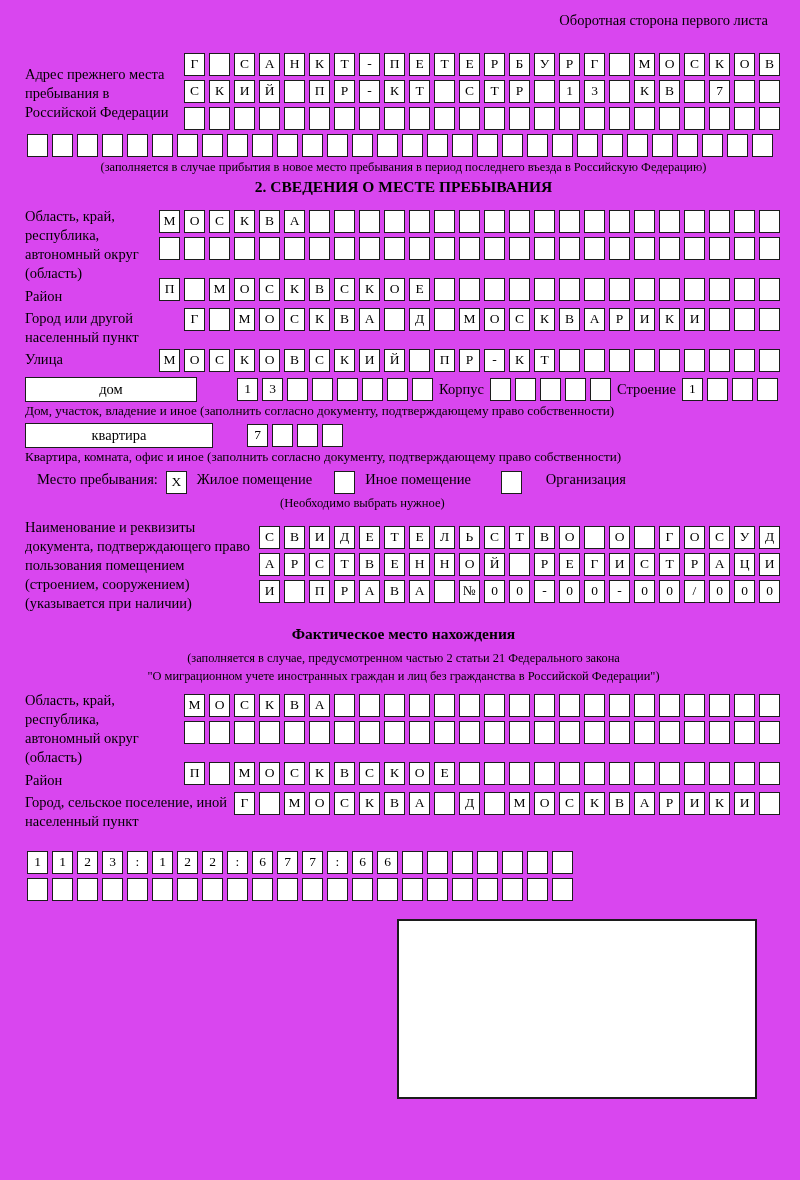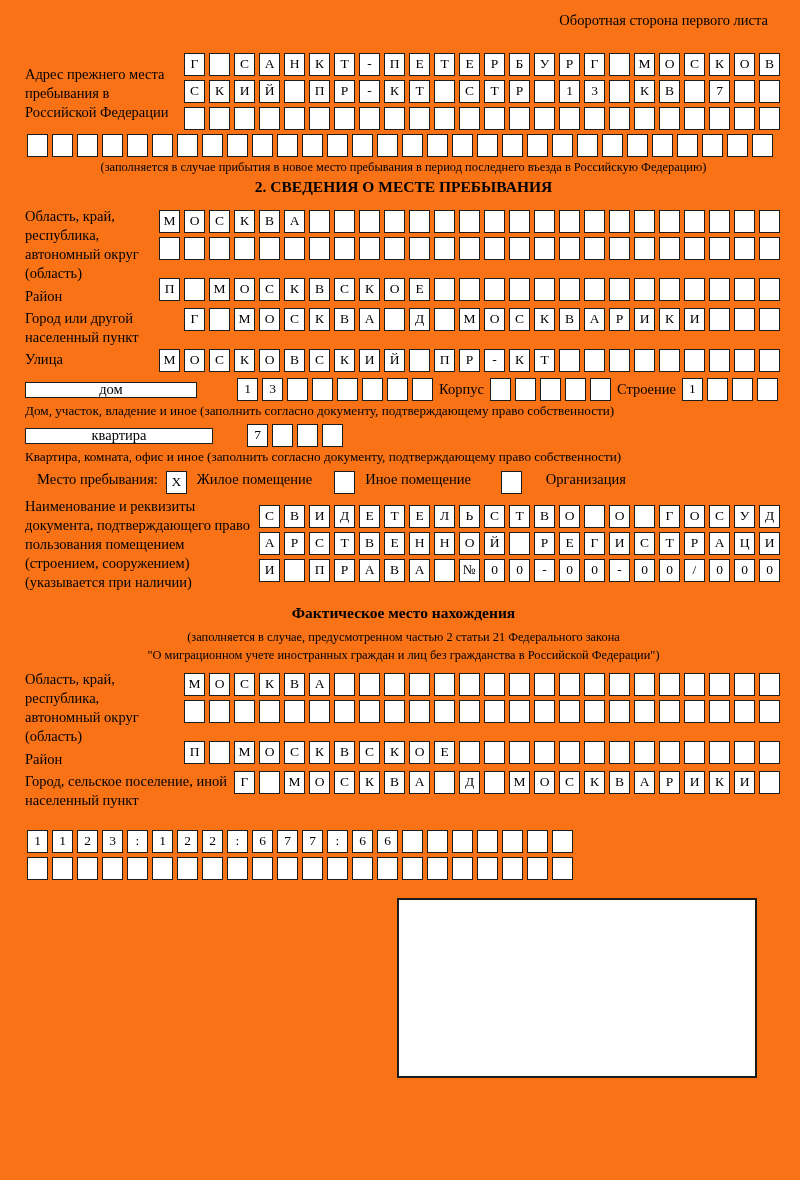--- a/index.html
+++ b/index.html
@@ -1,20 +1,20 @@
 <!DOCTYPE html>
 <html><head>
 <meta charset="utf-8">
 <title>Form</title>
 <style>
   html,body{margin:0;padding:0;background:#ffffff;}
   .page{
     width:800px;height:1180px;box-sizing:border-box;
     padding:12px 18px 0 25px;
-    font-family:"Liberation Serif", serif;color:#000;background:#f97316;overflow:hidden;
+    font-family:"Liberation Serif", serif;color:#000;background:#d946ef;overflow:hidden;
   }
   .hdr{text-align:right;font-size:14.5px;padding-right:14px;margin-bottom:22px;}
 
   .cells{display:flex;flex-wrap:nowrap;}
   .cell{
     box-sizing:border-box;flex:none;width:21px;height:23px;margin:2px;
     border:1.7px solid #1c1c1c;text-align:center;font-size:13.5px;line-height:19px;
     font-family:"Liberation Serif", serif;background:#fff;
   }
   .rows-col{display:flex;flex-direction:column;}
@@ -22,21 +22,21 @@
   .labels-col{flex:1;font-size:14.5px;line-height:19px;padding-top:3px;padding-right:4px;}
   .row{display:flex;align-items:flex-start;}
   .row .lbl{flex:1;font-size:14.5px;line-height:19px;padding-top:3px;padding-right:4px;}
 
   .sec-title{text-align:center;font-weight:bold;font-size:15.5px;margin:0 0 8px 0;}
   .note-c{font-size:12.4px;text-align:center;margin:1px 0 3px 0;}
   .note-l{font-size:13.2px;margin:0 0 3px 0;}
 
   .inline-row{display:flex;align-items:center;margin-top:2px;}
   .type-box{
-    box-sizing:border-box;border:1.7px solid #1c1c1c;height:16px;
+    box-sizing:border-box;border:1.7px solid #1c1c1c;height:25px;
     display:flex;align-items:center;justify-content:center;font-size:14.5px;background:#fff;
   }
   .dom-box{width:172px;}
   .kv-box{width:188px;}
   .inline-lbl{font-size:14.5px;margin:0 4px;}
 
   .mesto{display:flex;align-items:flex-start;font-size:14.5px;margin-top:6px;margin-left:12px;}
   .mesto .cell{margin:0 10px 0 8px;}
   .mesto-note{font-size:12.6px;margin:2px 0 4px 255px;}
 
@@ -368,20 +368,21 @@
 
   <div class="mesto">
     <span>Место пребывания:</span>
     <span class="cell">X</span>
     <span>Жилое помещение</span>
     <span class="cell" style="margin-left:22px;"></span>
     <span>Иное помещение</span>
     <span class="cell" style="margin-left:30px;margin-right:24px;"></span>
     <span>Организация</span>
   </div>
+  <div class="mesto-note">(Необходимо выбрать нужное)</div>
 
   <div class="grid2">
     <div class="labels-col">Наименование и реквизиты документа, подтверждающего право пользования помещением (строением, сооружением) (указывается при наличии)</div>
     <div class="rows-col">
       <div class="cells">
           <span class="cell">С</span>
           <span class="cell">В</span>
           <span class="cell">И</span>
           <span class="cell">Д</span>
           <span class="cell">Е</span>

